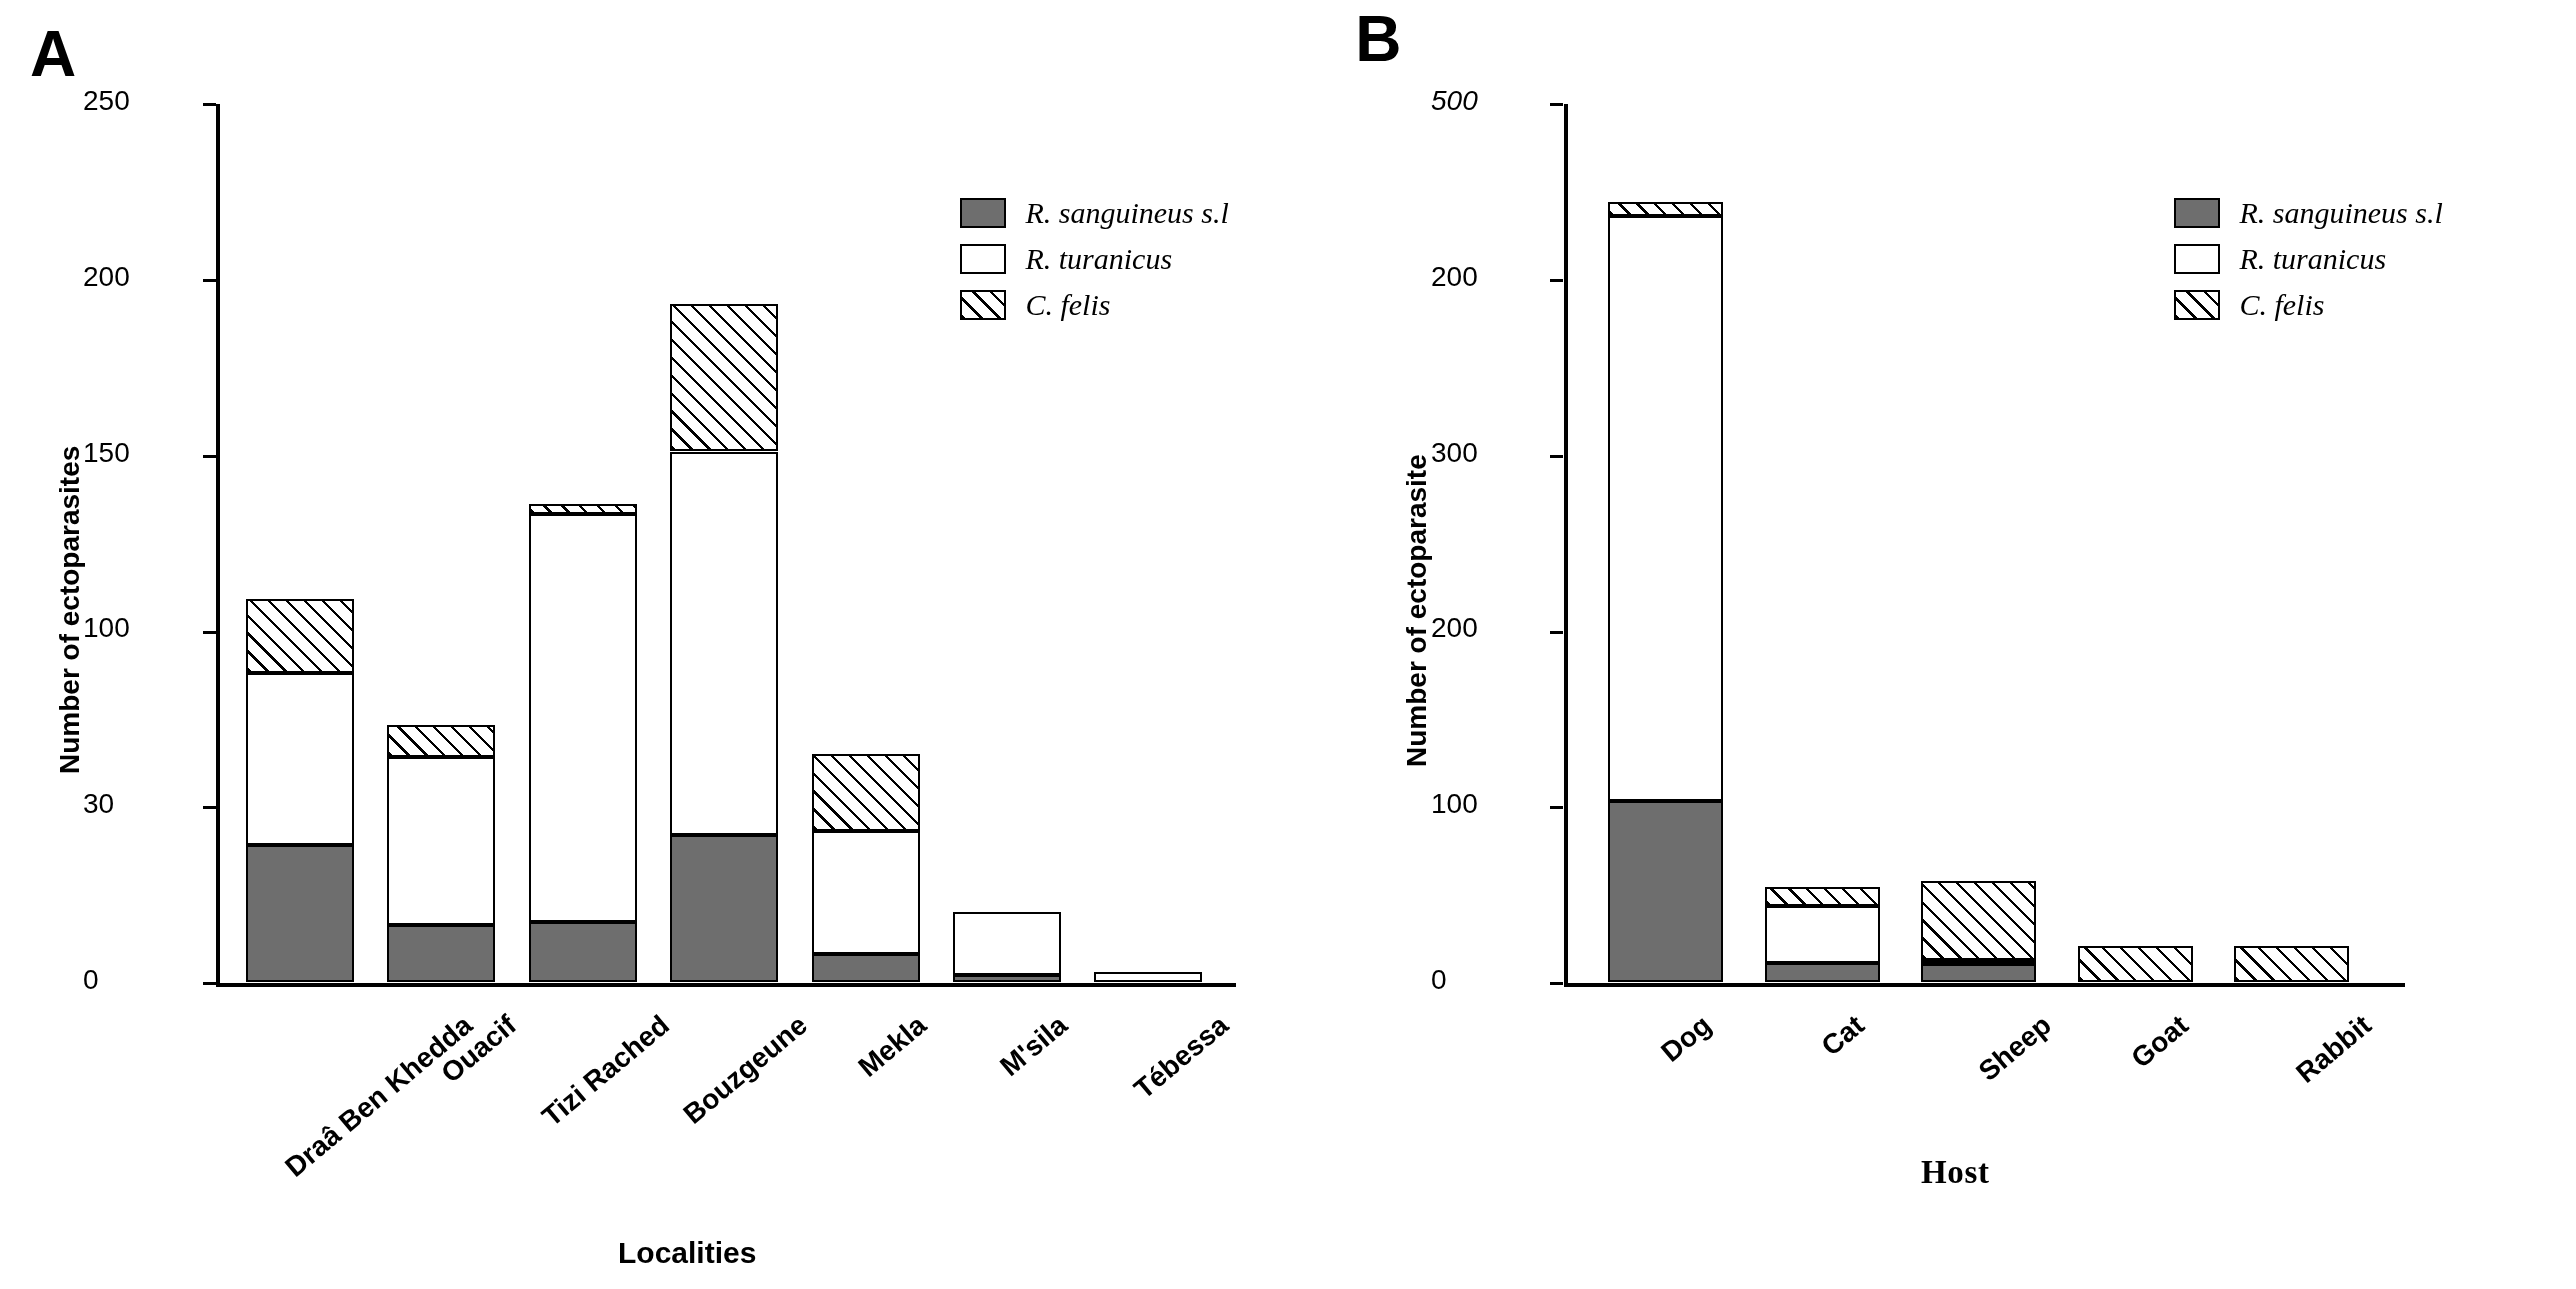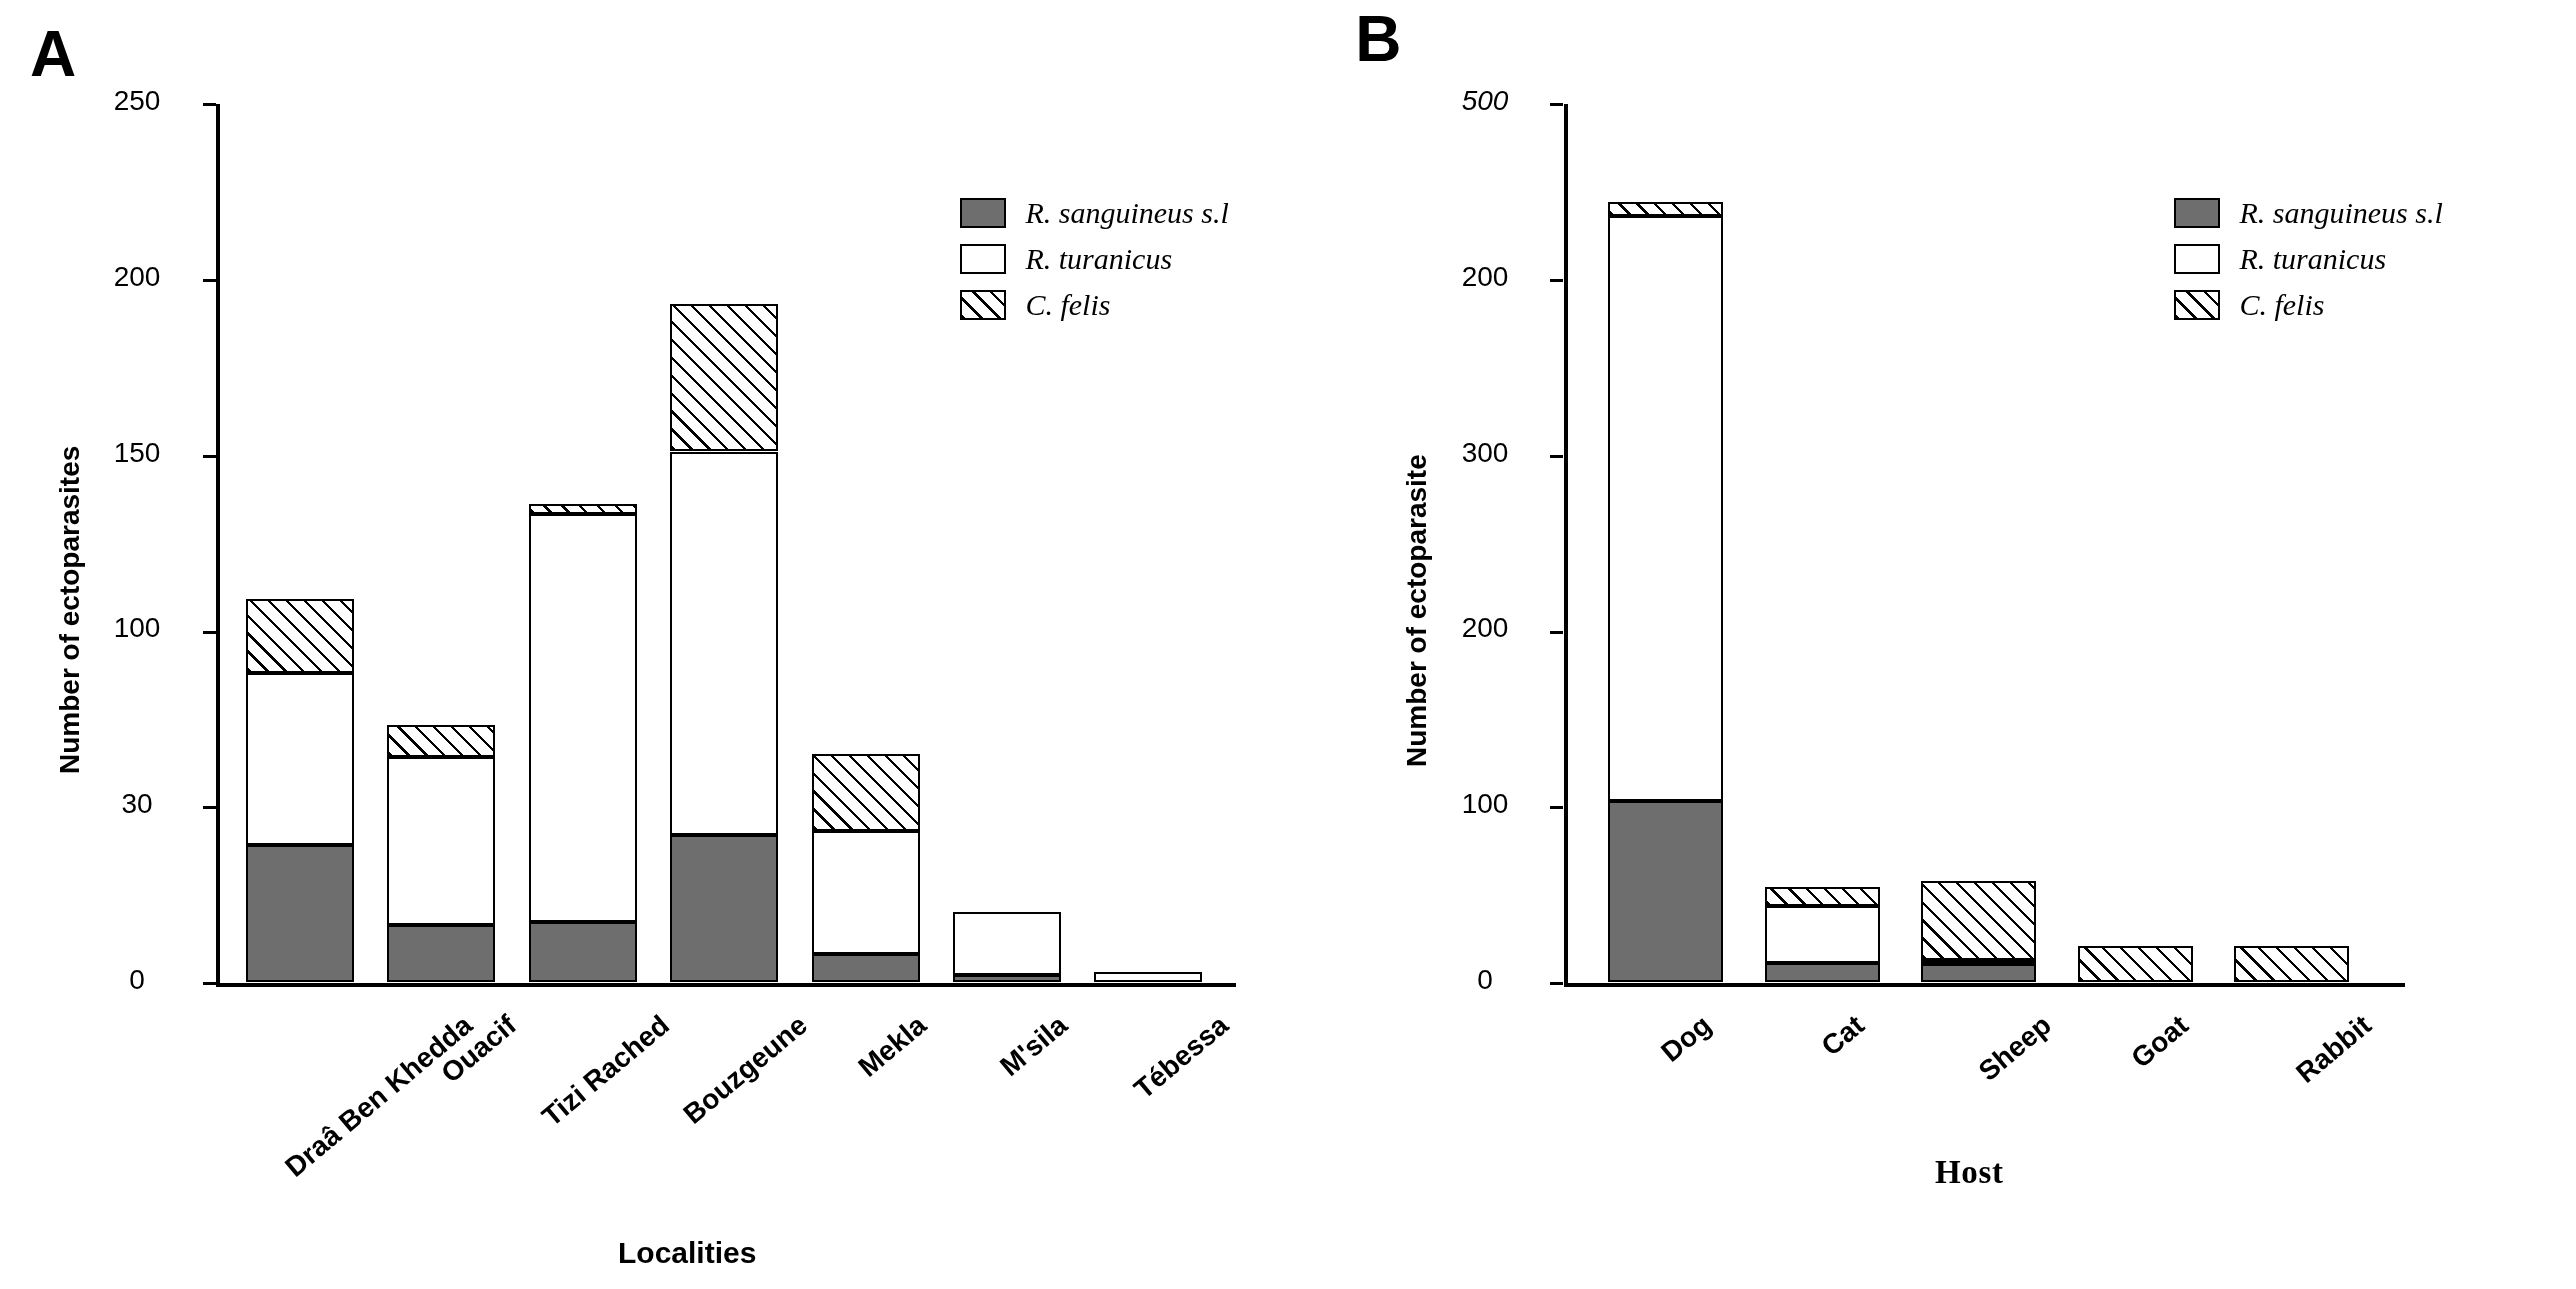--- a/index.html
+++ b/index.html
@@ -44,21 +44,21 @@
   }
   .tick {
     position: absolute;
     background: #000000;
     height: 3px;
     width: 13.4px;
   }
   .tick-label {
     position: absolute;
     font-size: 28px;
-    text-align: center;
+    text-align: left;
     line-height: 1;
     white-space: nowrap;
   }
   .y-axis-title {
     position: absolute;
     font-size: 28px;
     font-weight: bold;
     transform-origin: 0 0;
     white-space: nowrap;
   }
@@ -283,21 +283,21 @@
       <div class="bar-stack" style="left:745px; bottom:307px; width:115px; height:36px;">
         <div class="seg seg-hatch" style="bottom:0; height:36px;"></div>
       </div>
       <div class="cat-label" style="left:696px; top:1009px; width:145px;">Goat</div>
 
       <div class="bar-stack" style="left:901px; bottom:307px; width:115px; height:36px;">
         <div class="seg seg-hatch" style="bottom:0; height:36px;"></div>
       </div>
       <div class="cat-label" style="left:849px; top:1009px; width:175px;">Rabbit</div>
 
-      <div class="x-axis-title serif" style="left:588px; top:1154px;margin-left:14px;">Host</div>
+      <div class="x-axis-title serif" style="left:588px; top:1154px;">Host</div>
 
       <div class="legend" style="left:841px; top:190px;">
         <div class="legend-row">
           <span class="swatch seg-solid"></span>
           <span class="legend-text">R. sanguineus s.l</span>
         </div>
         <div class="legend-row">
           <span class="swatch seg-open"></span>
           <span class="legend-text">R. turanicus</span>
         </div>

